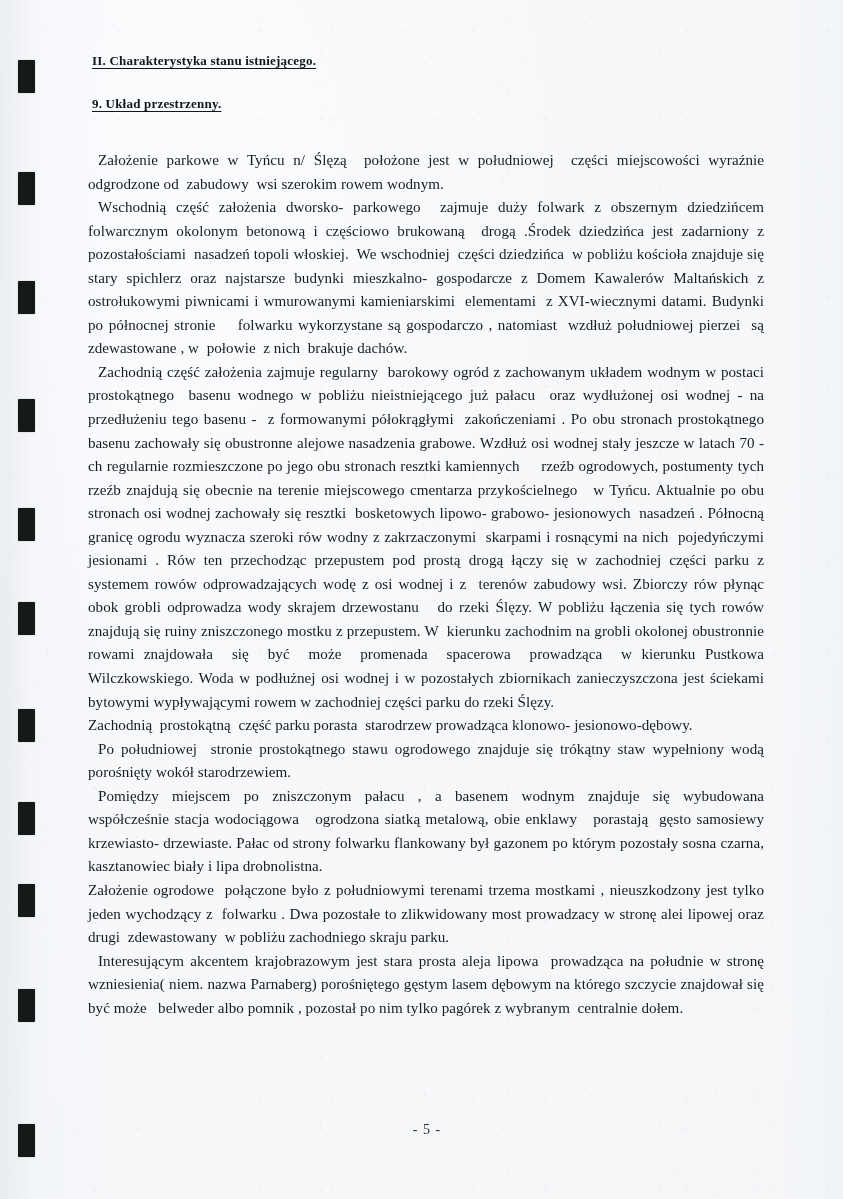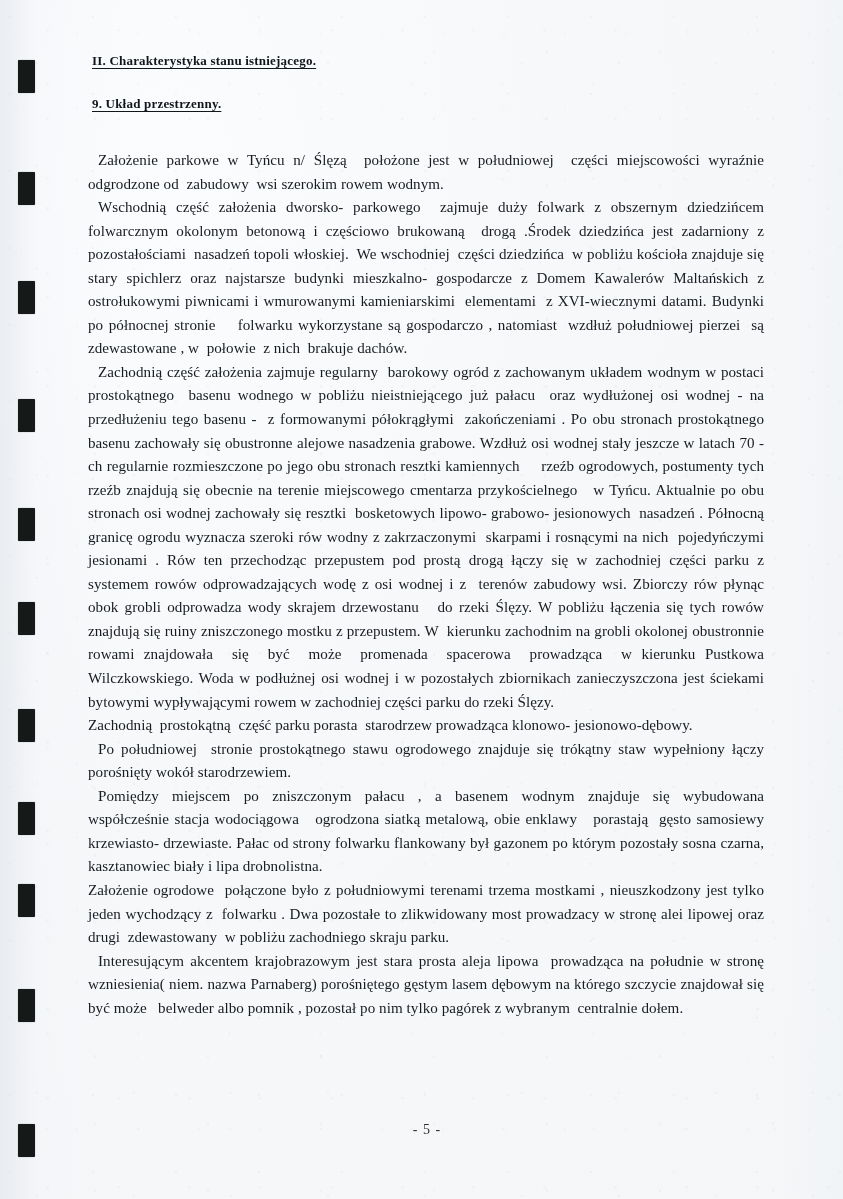--- a/index.html
+++ b/index.html
@@ -167,21 +167,21 @@
 
     <div class="heading-2-wrap">
       <span class="heading">9. Układ przestrzenny.</span>
     </div>
 
     <div class="body-block">
       <p class="para indent">Założenie parkowe w Tyńcu n/ Ślęzą  położone jest w południowej  części miejscowości wyraźnie odgrodzone od  zabudowy  wsi szerokim rowem wodnym.</p>
       <p class="para indent">Wschodnią część założenia dworsko- parkowego  zajmuje duży folwark z obszernym dziedzińcem folwarcznym okolonym betonową i częściowo brukowaną  drogą .Środek dziedzińca jest zadarniony z pozostałościami  nasadzeń topoli włoskiej.  We wschodniej  części dziedzińca  w pobliżu kościoła znajduje się stary spichlerz oraz najstarsze budynki mieszkalno- gospodarcze z Domem Kawalerów Maltańskich z ostrołukowymi piwnicami i wmurowanymi kamieniarskimi  elementami  z XVI-wiecznymi datami. Budynki po północnej stronie    folwarku wykorzystane są gospodarczo , natomiast  wzdłuż południowej pierzei  są zdewastowane , w  połowie  z nich  brakuje dachów.</p>
       <p class="para indent">Zachodnią część założenia zajmuje regularny  barokowy ogród z zachowanym układem wodnym w postaci prostokątnego  basenu wodnego w pobliżu nieistniejącego już pałacu  oraz wydłużonej osi wodnej - na przedłużeniu tego basenu -  z formowanymi półokrągłymi  zakończeniami . Po obu stronach prostokątnego basenu zachowały się obustronne alejowe nasadzenia grabowe. Wzdłuż osi wodnej stały jeszcze w latach 70 -ch regularnie rozmieszczone po jego obu stronach resztki kamiennych     rzeźb ogrodowych, postumenty tych rzeźb znajdują się obecnie na terenie miejscowego cmentarza przykościelnego   w Tyńcu. Aktualnie po obu stronach osi wodnej zachowały się resztki  bosketowych lipowo- grabowo- jesionowych  nasadzeń . Północną granicę ogrodu wyznacza szeroki rów wodny z zakrzaczonymi  skarpami i rosnącymi na nich  pojedyńczymi jesionami . Rów ten przechodząc przepustem pod prostą drogą łączy się w zachodniej części parku z systemem rowów odprowadzających wodę z osi wodnej i z  terenów zabudowy wsi. Zbiorczy rów płynąc obok grobli odprowadza wody skrajem drzewostanu   do rzeki Ślęzy. W pobliżu łączenia się tych rowów znajdują się ruiny zniszczonego mostku z przepustem. W  kierunku zachodnim na grobli okolonej obustronnie rowami znajdowała  się  być  może  promenada  spacerowa  prowadząca  w kierunku Pustkowa Wilczkowskiego. Woda w podłużnej osi wodnej i w pozostałych zbiornikach zanieczyszczona jest ściekami bytowymi wypływającymi rowem w zachodniej części parku do rzeki Ślęzy.</p>
       <p class="para noindent">Zachodnią  prostokątną  część parku porasta  starodrzew prowadząca klonowo- jesionowo-dębowy.</p>
-      <p class="para indent">Po południowej  stronie prostokątnego stawu ogrodowego znajduje się trókątny staw wypełniony łączy porośnięty wokół starodrzewiem.</p>
+      <p class="para indent">Po południowej  stronie prostokątnego stawu ogrodowego znajduje się trókątny staw wypełniony wodą porośnięty wokół starodrzewiem.</p>
       <p class="para indent">Pomiędzy  miejscem  po  zniszczonym  pałacu  ,  a  basenem  wodnym  znajduje  się  wybudowana współcześnie stacja wodociągowa   ogrodzona siatką metalową, obie enklawy   porastają  gęsto samosiewy krzewiasto- drzewiaste. Pałac od strony folwarku flankowany był gazonem po którym pozostały sosna czarna, kasztanowiec biały i lipa drobnolistna.</p>
       <p class="para noindent">Założenie ogrodowe  połączone było z południowymi terenami trzema mostkami , nieuszkodzony jest tylko jeden wychodzący z  folwarku . Dwa pozostałe to zlikwidowany most prowadzacy w stronę alei lipowej oraz drugi  zdewastowany  w pobliżu zachodniego skraju parku.</p>
       <p class="para indent">Interesującym akcentem krajobrazowym jest stara prosta aleja lipowa  prowadząca na południe w stronę wzniesienia( niem. nazwa Parnaberg) porośniętego gęstym lasem dębowym na którego szczycie znajdował się być może   belweder albo pomnik , pozostał po nim tylko pagórek z wybranym  centralnie dołem.</p>
     </div>
 
     <div class="page-number">- 5 -</div>
 
   </div>
 </div>
 

